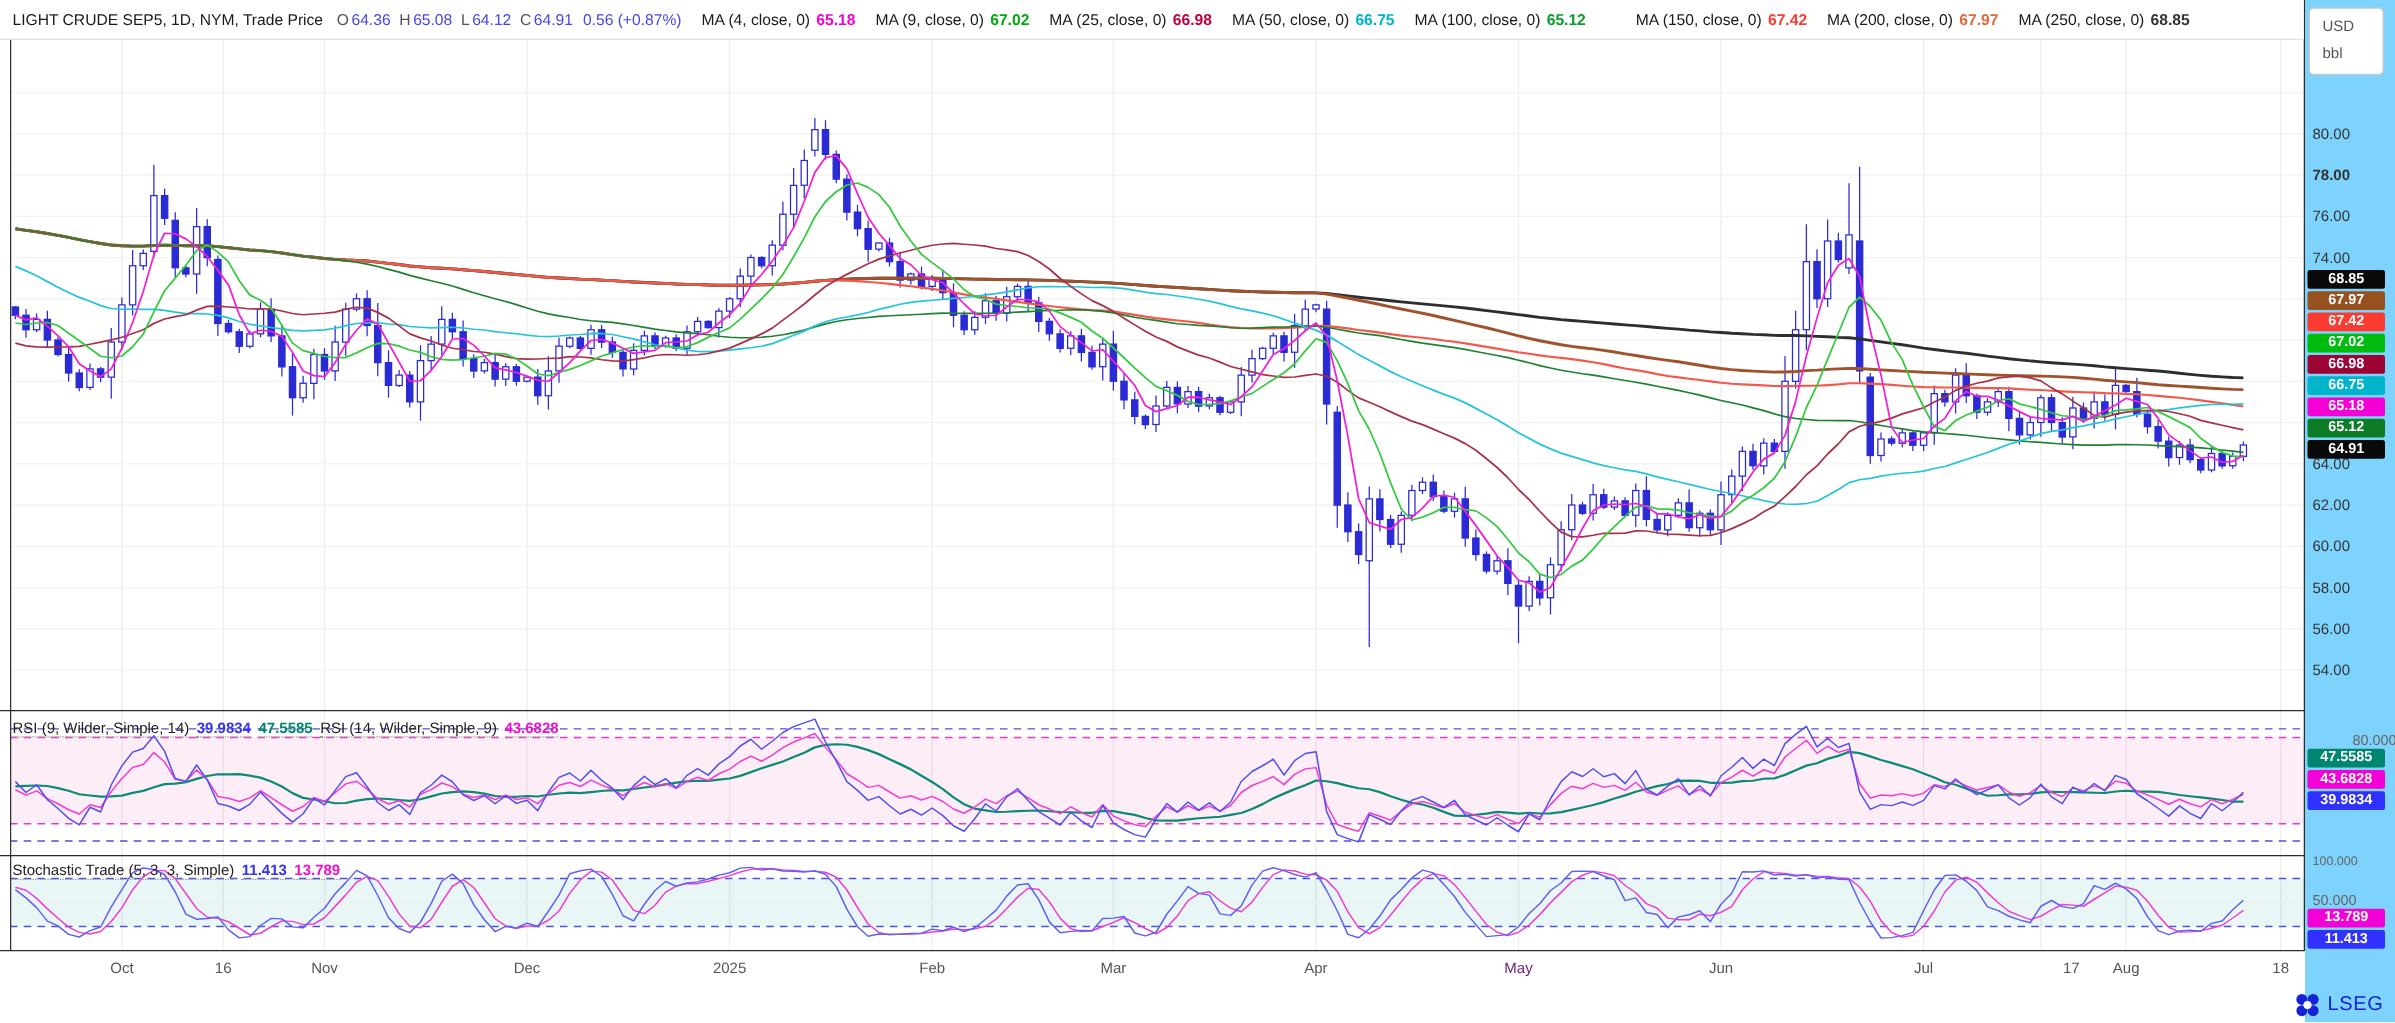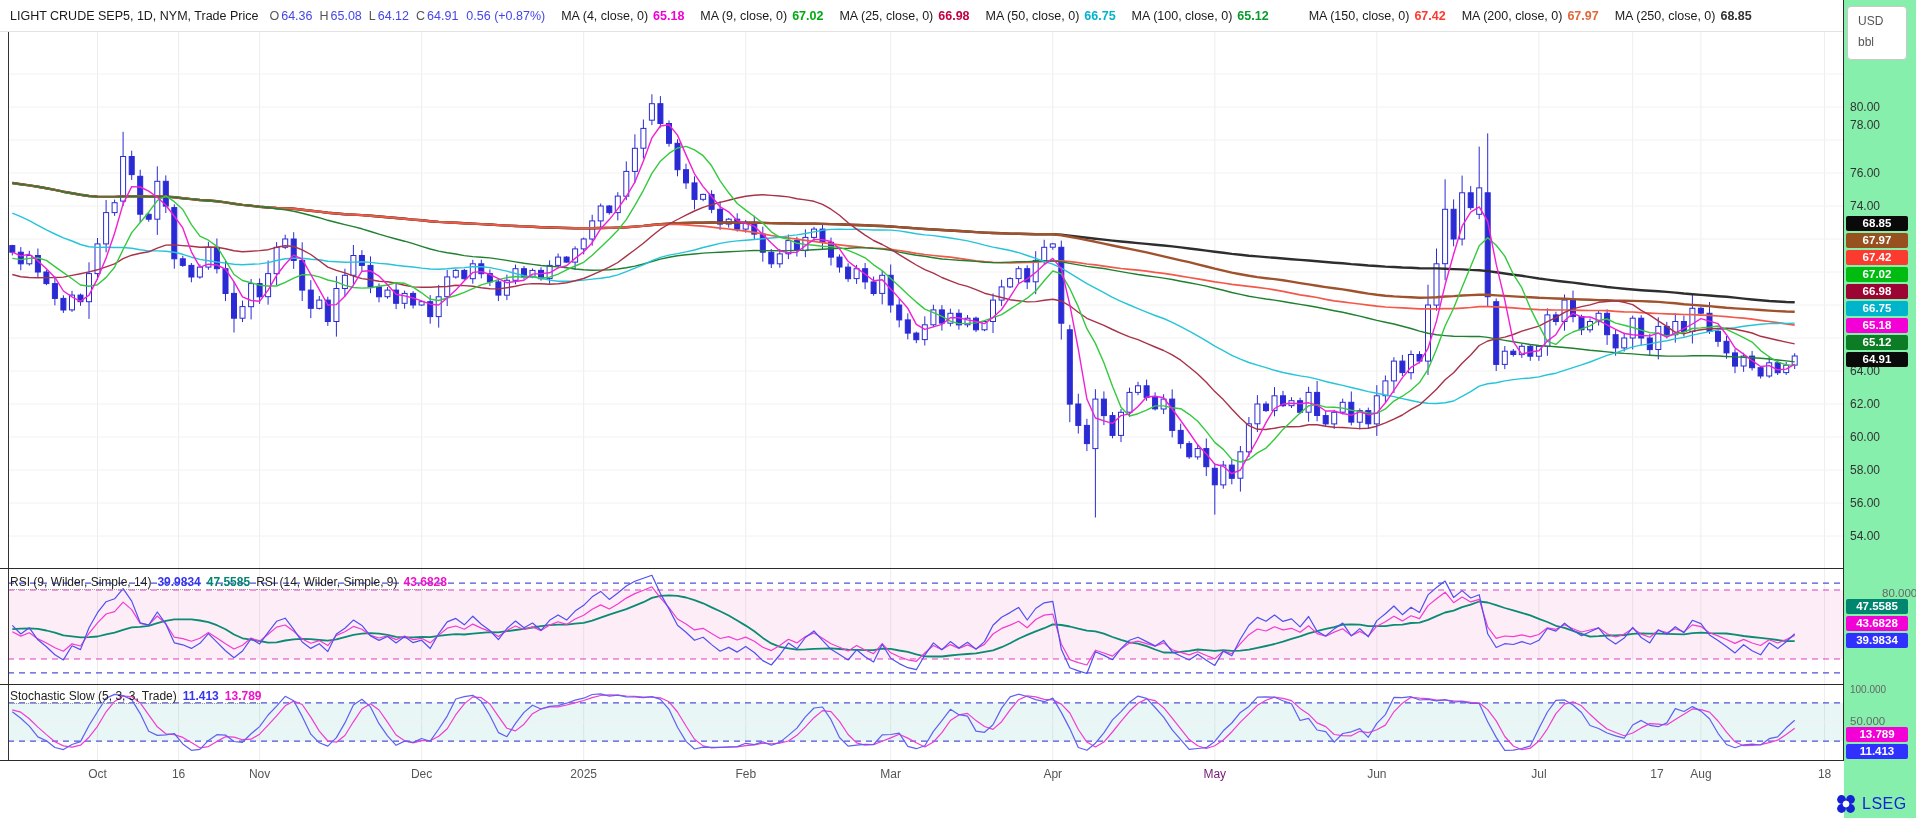--- a/index.html
+++ b/index.html
@@ -10,21 +10,21 @@
   #header{position:absolute;left:0;top:0;width:1843px;height:32px;background:#fff;
           border-bottom:1px solid #e3e3e3;display:flex;align-items:center;padding-left:10px;
           font-size:12.5px;color:#1a1a1a;white-space:nowrap;box-sizing:border-box;z-index:5;}
   .hitem{margin-right:4px;}
   .h-ohlc-k{margin-left:7px;color:#555;}
   .h-ohlc-v{margin-left:2px;}
   .h-chg{margin-left:8px;}
   .h-ma{margin-left:16px;}
   .h-ma-v{margin-left:5px;font-weight:bold;}
   
-  #axis-col{position:absolute;left:1844px;top:0;width:72px;height:818px;background:#86efac;z-index:4;}
+  #axis-col{position:absolute;left:1844px;top:0;width:72px;height:818px;background:#7dd3fc;z-index:4;}
   .pr-label{position:absolute;left:6px;font-size:12px;color:#333;}
   .badge{position:absolute;left:2px;width:62px;height:15px;border-radius:2px;color:#fff;
          font-size:11.5px;font-weight:bold;text-align:center;line-height:15px;}
   #unit-box{position:absolute;left:3px;top:6px;width:58px;height:52px;border:1px solid #c9c9c9;
             border-radius:4px;background:#fff;}
   .unit-line{font-size:12px;color:#555;text-align:left;padding-left:10px;margin-top:7px;}
   
   .ind-title{position:absolute;left:10px;font-size:12px;color:#222;white-space:nowrap;z-index:6;}
   .ind-title span{border-bottom:1px dotted #999;margin-right:6px;}
   .ind-val{font-weight:bold;}
@@ -562,21 +562,21 @@
           <path d="M12.3,711.7L20.8,718.3L29.3,726.1L37.9,736.9L46.4,740.7L54.9,747.5L63.4,749.6L72.0,744.5L80.5,741.6L89.0,725.5L97.5,711.7L106.1,698.1L114.6,694.4L123.1,695.6L131.7,699.6L140.2,713.6L148.7,731.3L157.3,735.4L165.8,734.8L174.3,733.5L182.8,743.9L191.4,750.3L199.9,749.3L208.4,740.4L216.9,734.7L225.5,735.1L234.0,741.5L242.5,742.3L251.1,733.8L259.6,726.6L268.1,715.0L276.6,706.1L285.2,696.3L293.7,700.8L302.2,716.4L310.8,734.2L319.3,742.8L327.8,746.1L336.4,737.6L344.9,722.9L353.4,705.0L361.9,699.3L370.5,706.9L379.0,723.7L387.5,735.8L396.1,745.3L404.6,741.1L413.1,742.4L421.6,738.5L430.2,741.2L438.7,729.0L447.2,716.1L455.8,699.0L464.3,696.6L472.8,695.3L481.3,701.2L489.9,715.5L498.4,732.6L506.9,736.7L515.5,723.4L524.0,712.4L532.5,705.2L541.0,709.0L549.6,706.3L558.1,705.5L566.6,703.2L575.1,700.1L583.7,698.2L592.2,694.5L600.7,693.9L609.3,696.1L617.8,695.1L626.3,696.8L634.9,697.0L643.4,697.6L651.9,696.6L660.4,699.4L669.0,709.3L677.5,727.3L686.0,741.4L694.5,749.0L703.1,747.2L711.6,747.4L720.1,747.4L728.7,746.8L737.2,746.6L745.7,743.3L754.3,744.6L762.8,741.7L771.3,745.2L779.8,742.4L788.4,735.4L796.9,728.1L805.4,716.9L814.0,708.0L822.5,707.0L831.0,719.7L839.5,737.5L848.1,746.2L856.6,745.1L865.1,744.4L873.6,744.5L882.2,734.8L890.7,734.5L899.2,733.2L907.8,746.4L916.3,748.7L924.8,745.8L933.4,731.4L941.9,720.7L950.4,709.3L958.9,714.7L967.5,716.1L976.0,731.1L984.5,732.3L993.0,724.7L1001.6,708.1L1010.1,696.9L1018.6,694.2L1027.2,696.5L1035.7,699.6L1044.2,701.7L1052.8,698.1L1061.3,712.4L1069.8,728.6L1078.3,747.5L1086.9,750.2L1095.4,743.2L1103.9,732.8L1112.5,719.9L1121.0,711.6L1129.5,702.3L1138.0,696.1L1146.6,698.3L1155.1,707.5L1163.6,717.2L1172.2,729.9L1180.7,739.7L1189.2,749.3L1197.7,748.5L1206.3,747.7L1214.8,741.4L1223.3,730.8L1231.8,723.0L1240.4,712.4L1248.9,706.4L1257.4,697.2L1266.0,696.9L1274.5,697.2L1283.0,700.8L1291.5,703.8L1300.1,720.5L1308.6,718.3L1317.1,730.0L1325.7,731.6L1334.2,742.1L1342.7,733.5L1351.3,731.8L1359.8,728.6L1368.3,737.3L1376.8,723.4L1385.4,714.6L1393.9,697.4L1402.4,697.6L1411.0,696.7L1419.5,700.0L1428.0,699.4L1436.5,700.8L1445.1,699.7L1453.6,702.2L1462.1,701.5L1470.7,703.4L1479.2,703.5L1487.7,721.8L1496.2,737.4L1504.8,750.4L1513.3,750.1L1521.8,748.5L1530.3,745.9L1538.9,728.4L1547.4,712.0L1555.9,700.4L1564.5,699.9L1573.0,705.0L1581.5,712.5L1590.0,725.5L1598.6,728.5L1607.1,733.0L1615.6,735.9L1624.2,738.2L1632.7,725.0L1641.2,720.4L1649.8,725.3L1658.3,726.7L1666.8,722.9L1675.3,708.6L1683.9,711.5L1692.4,706.6L1700.9,711.1L1709.5,718.8L1718.0,733.3L1726.5,744.5L1735.0,747.7L1743.6,744.8L1752.1,744.2L1760.6,745.0L1769.2,738.7L1777.7,736.8L1786.2,727.8L1794.7,720.2" fill="none" stroke="#6060f2" stroke-width="1.2" stroke-linejoin="round"></path>
         </g>
         <line x1="8.5" y1="32" x2="8.5" y2="760" stroke="#333" stroke-width="1"></line>
         <line x1="1843.5" y1="0" x2="1843.5" y2="760" stroke="#2b2b2b" stroke-width="1"></line>
         <line x1="0" y1="568.5" x2="1916" y2="568.5" stroke="#2b2b2b" stroke-width="1"></line>
         <line x1="0" y1="684.5" x2="1916" y2="684.5" stroke="#2b2b2b" stroke-width="1"></line>
         <line x1="0" y1="760.5" x2="1916" y2="760.5" stroke="#2b2b2b" stroke-width="1"></line>
       </svg></div>
 
   <div class="ind-title" id="rsi-title" style="top:575px"><span style="color: rgb(34, 34, 34);">RSI (9, Wilder, Simple, 14)</span><span class="ind-val" style="color: rgb(53, 53, 240);">39.9834</span><span class="ind-val" style="color: rgb(0, 133, 110);">47.5585</span><span style="color: rgb(34, 34, 34);">RSI (14, Wilder, Simple, 9)</span><span class="ind-val" style="color: rgb(240, 18, 200);">43.6828</span></div>
-  <div class="ind-title" id="stoch-title" style="top:689px"><span style="color: rgb(34, 34, 34);">Stochastic Slow (5, 3, 3, Trade)</span><span class="ind-val" style="color: rgb(53, 53, 240);">11.413</span><span class="ind-val" style="color: rgb(240, 18, 200);">13.789</span></div>
+  <div class="ind-title" id="stoch-title" style="top:689px"><span style="color: rgb(34, 34, 34);">Stochastic Trade (5, 3, 3, Simple)</span><span class="ind-val" style="color: rgb(53, 53, 240);">11.413</span><span class="ind-val" style="color: rgb(240, 18, 200);">13.789</span></div>
 
   <div id="time-axis">
       <div class="t-tick" style="color: rgb(85, 85, 85); left: 97.55px;">Oct</div>
       <div class="t-tick" style="color: rgb(85, 85, 85); left: 178.571px;">16</div>
       <div class="t-tick" style="color: rgb(85, 85, 85); left: 259.593px;">Nov</div>
       <div class="t-tick" style="color: rgb(85, 85, 85); left: 421.636px;">Dec</div>
       <div class="t-tick" style="color: rgb(85, 85, 85); left: 583.679px;">2025</div>
       <div class="t-tick" style="color: rgb(85, 85, 85); left: 745.721px;">Feb</div>
       <div class="t-tick" style="color: rgb(85, 85, 85); left: 890.707px;">Mar</div>
       <div class="t-tick" style="color: rgb(85, 85, 85); left: 1052.75px;">Apr</div>
@@ -587,21 +587,21 @@
       <div class="t-tick" style="color: rgb(85, 85, 85); left: 1700.92px;">Aug</div>
       <div class="t-tick" style="color: rgb(85, 85, 85); left: 1824.59px;">18</div>
     </div>
 
   <div id="axis-col">
     <div id="unit-box">
         <div class="unit-line" style="color: rgb(85, 85, 85);">USD</div>
         <div class="unit-line" style="color: rgb(85, 85, 85);">bbl</div>
       </div>
   <div class="pr-label" style="top: 100px;">80.00</div>
-      <div class="pr-label" style="top: 118px;">78.00</div>
+      <div class="pr-label" style="top: 133px; font-weight: bold;">78.00</div>
       <div class="pr-label" style="top: 166px; text-align: center;">76.00</div>
       <div class="pr-label" style="top: 199px;">74.00</div>
       <div class="pr-label" style="top: 364px;">64.00</div>
       <div class="pr-label" style="top: 397px;">62.00</div>
       <div class="pr-label" style="top: 430px;">60.00</div>
       <div class="pr-label" style="top: 463px;">58.00</div>
       <div class="pr-label" style="top: 496px;">56.00</div>
       <div class="pr-label" style="top: 529px;">54.00</div>
       <div class="badge" style="background: rgb(10, 10, 10); top: 216px;">68.85</div>
       <div class="badge" style="background: rgb(150, 81, 31); top: 233px;">67.97</div>

